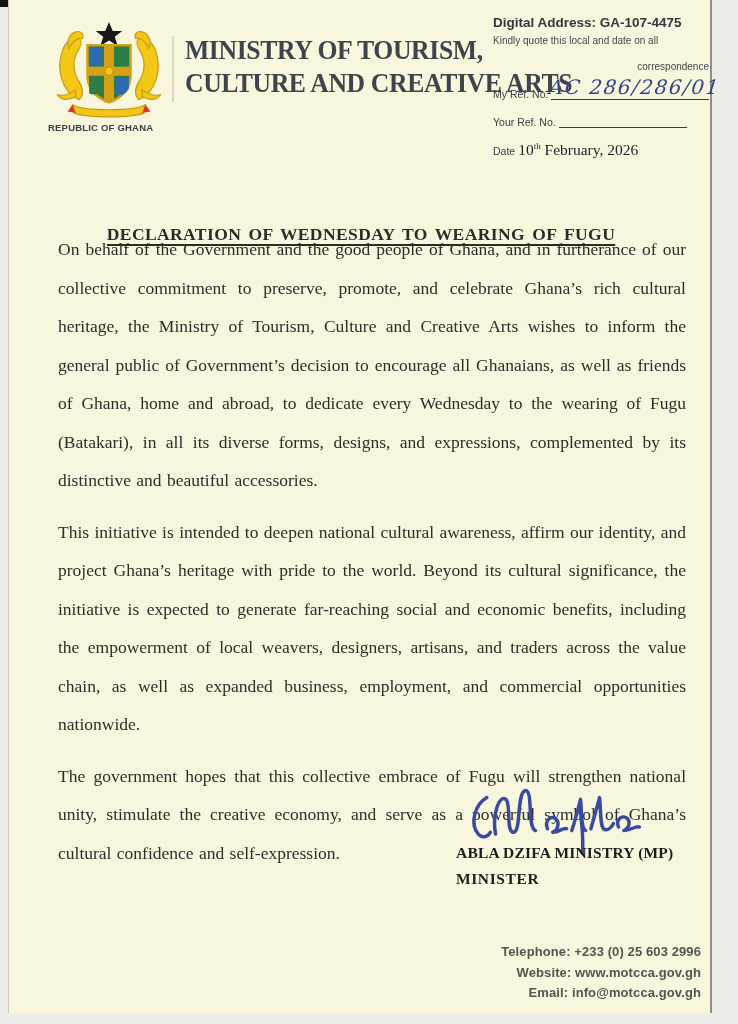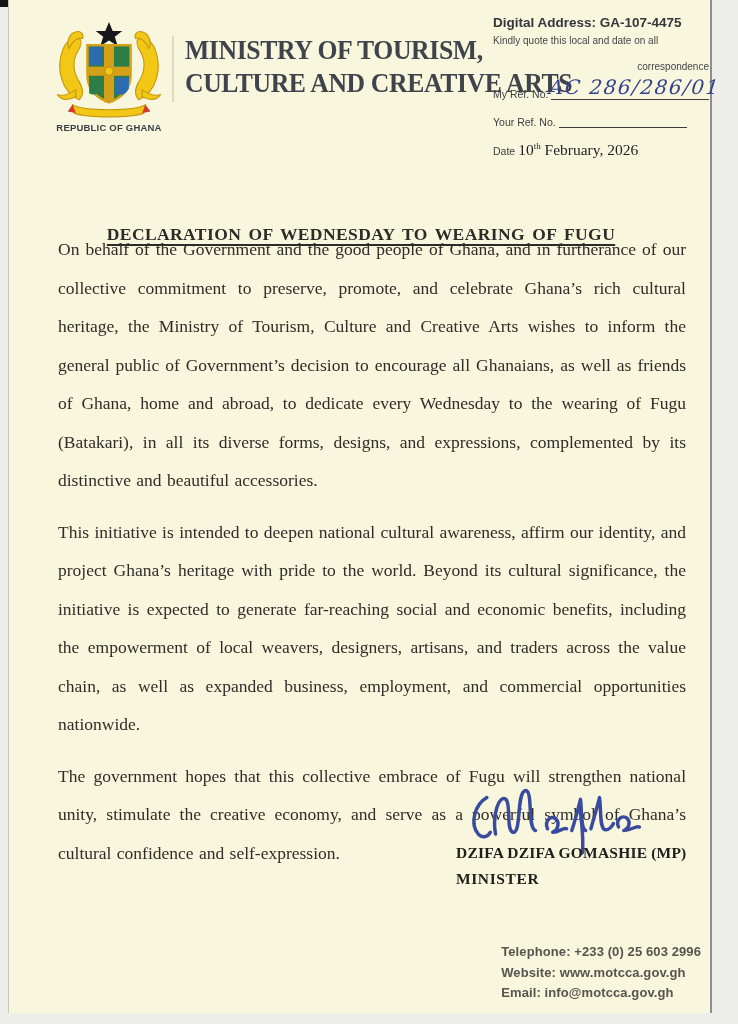--- a/index.html
+++ b/index.html
@@ -12,21 +12,21 @@
   }
   .corner-mark { position:absolute; left:0; top:0; width:13px; height:7px; background:#151515; }
   .page {
     position:absolute; left:8px; top:0; width:704px; height:1013px;
     background:#f8f6dd;
     border-left:1px solid #c8c8c0;
     border-right:2px solid #8e8e8a;
   }
 
   
-  .crest-wrap { position:absolute; left:39px; top:20px; width:122px; text-align:center; }
+  .crest-wrap { position:absolute; left:39px; top:20px; width:122px; text-align:left; }
   .crest-wrap svg { display:block; margin:0 auto; }
   .crest-caption {
     margin-top:2px; font-family:"Liberation Sans", sans-serif;
     font-size:9.5px; font-weight:bold; color:#3a3e45; letter-spacing:.2px; white-space:nowrap;
   }
   .header-sep { position:absolute; left:163px; top:36px; width:2px; height:66px; background:#ddd9c2; }
   .ministry-name {
     position:absolute; left:176px; top:34px; width:320px;
     font-weight:bold; color:#3f434b; line-height:33px; font-size:26.5px;
     letter-spacing:-0.4px;
@@ -65,21 +65,21 @@
   }
 
   
   .sig-block { position:absolute; left:447px; top:782px; width:240px; }
   .sig-svg { position:absolute; left:8px; top:0; }
   .sig-name { position:absolute; left:0; top:62px; font-size:15.5px; font-weight:bold; color:#1e1e1c; letter-spacing:.2px; white-space:nowrap; }
   .sig-title { position:absolute; left:0; top:88px; font-size:15.5px; font-weight:bold; color:#1e1e1c; letter-spacing:.6px; }
 
   
   .footer {
-    position:absolute; right:9px; top:942px; 
+    position:absolute; right:9px; top:942px; text-align:right;
     font-family:"Liberation Sans", sans-serif; font-size:13px; font-weight:bold;
     color:#55554f; line-height:20.5px; letter-spacing:.1px;
   }
 </style>
 </head>
 <body>
 
 <div class="scan">
   <div class="corner-mark"></div>
 
@@ -161,21 +161,21 @@
         <g fill="none" stroke="#3a4a9f" stroke-width="4" stroke-linecap="round" stroke-linejoin="round">
           <path d="M26,18 C12,26 6,48 16,60 C20,65 27,64 30,58"></path>
           <path d="M36,60 C32,38 40,14 48,20 C54,25 48,56 56,58 C66,60 60,14 70,10 C80,8 72,52 82,56"></path>
           <path d="M96,54 C92,44 100,38 106,43 C110,47 108,56 102,58 C110,58 114,52 118,54"></path>
           <path d="M124,56 C128,44 132,28 134,20 C136,36 134,54 140,56"></path>
           <path d="M146,54 C150,40 154,26 156,18 C158,34 156,52 162,55 C166,56 170,52 172,48"></path>
           <path d="M178,52 C174,44 182,37 188,42 C192,46 190,54 184,56 C192,56 198,50 202,52"></path>
           <path d="M134,34 C136,52 138,70 136,82"></path>
         </g>
       </svg>
-      <div class="sig-name">DZIFA DZIFA GOMASHIE (MP)</div>
+      <div class="sig-name">ABLA DZIFA MINISTRY (MP)</div>
       <div class="sig-title">MINISTER</div>
     </div>
 
     <div class="footer">
       <div>Telephone: +233 (0) 25 603 2996</div>
       <div>Website: www.motcca.gov.gh</div>
       <div>Email: info@motcca.gov.gh</div>
     </div>
 
   </div>

